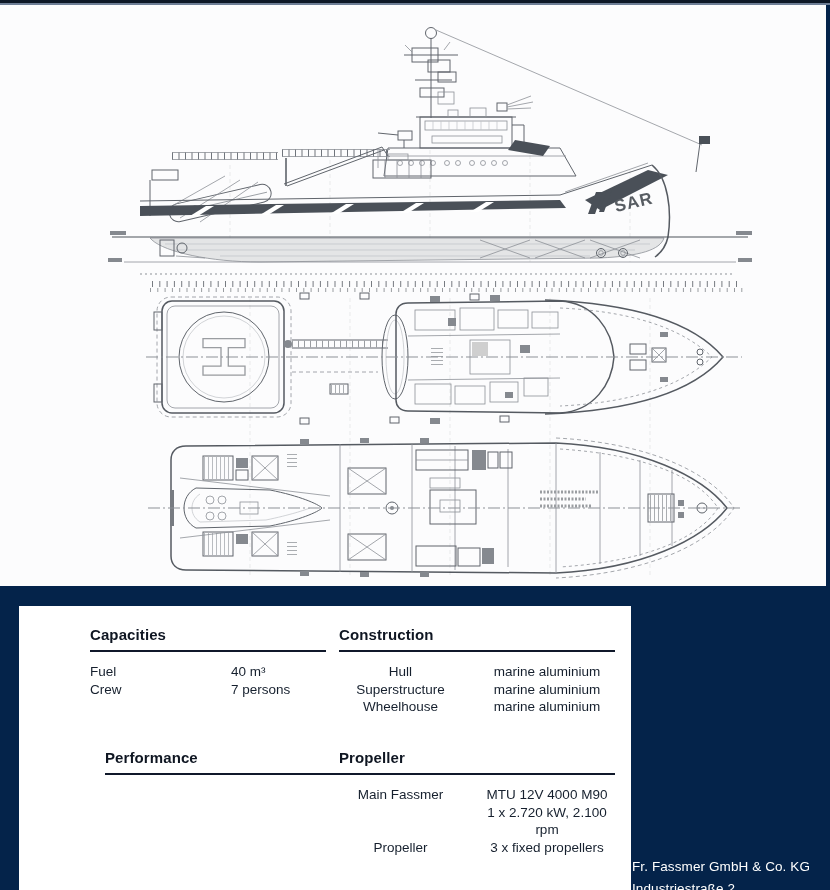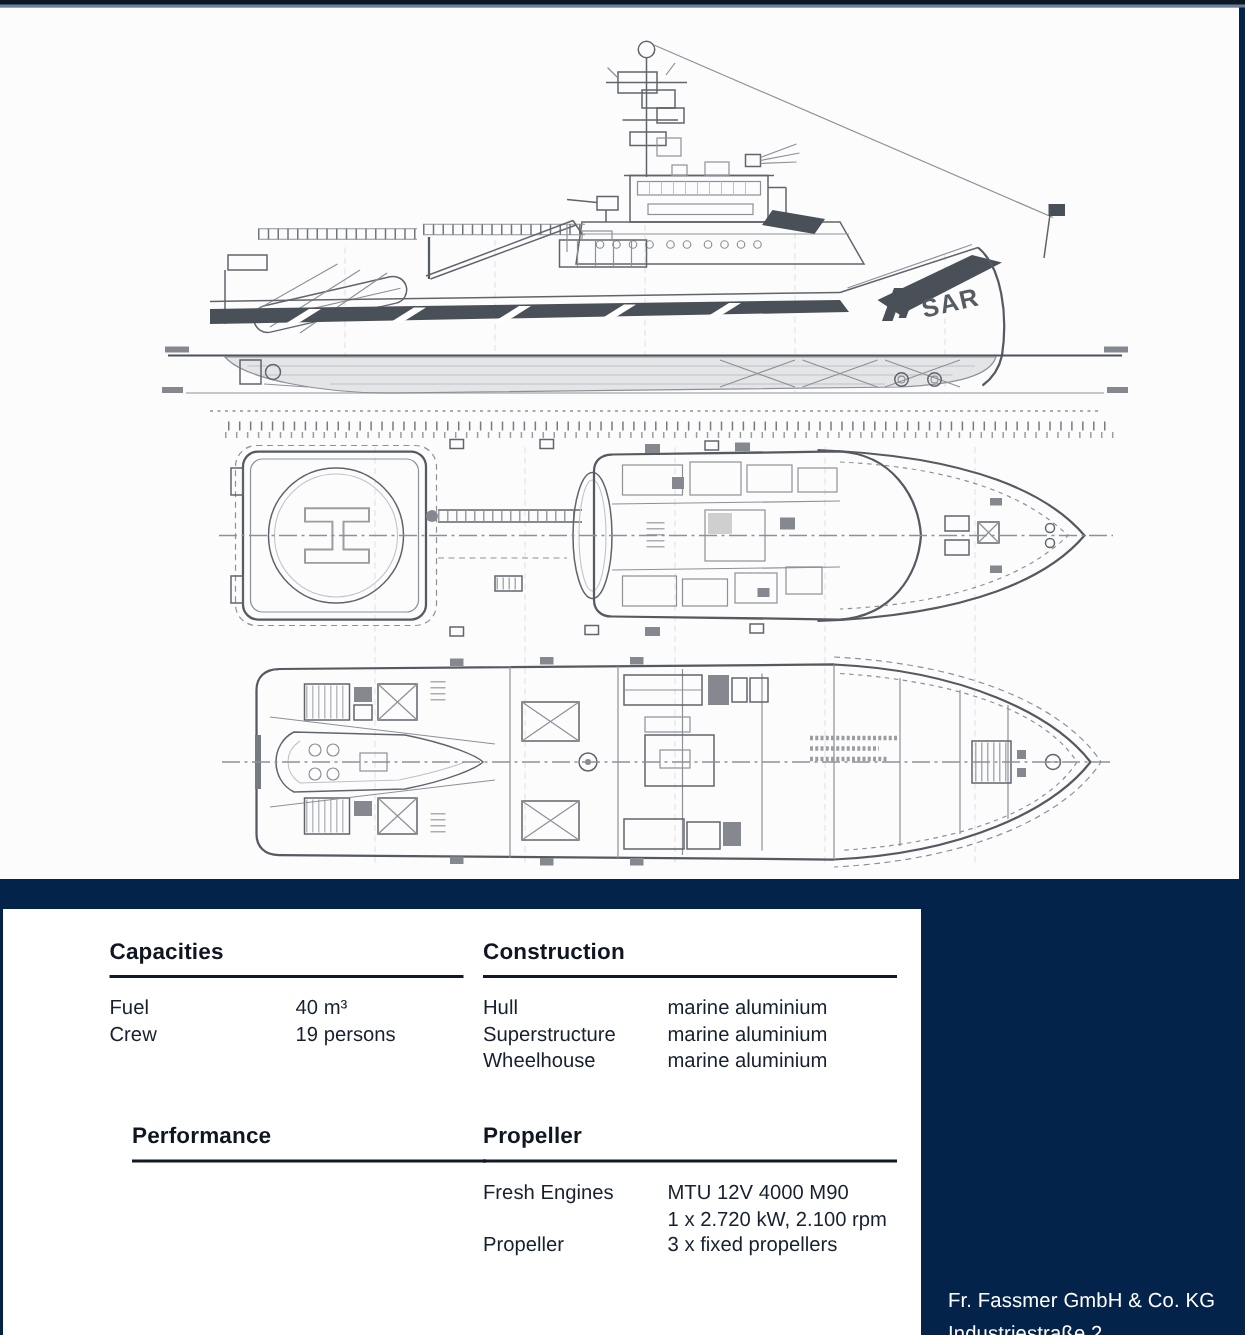--- a/index.html
+++ b/index.html
@@ -4,35 +4,35 @@
 <style>
   html,body{margin:0;padding:0;}
   body{
     width:830px;height:890px;position:relative;overflow:hidden;
     background:#04234a;
     font-family:"Liberation Sans","DejaVu Sans",sans-serif;
   }
   .topbar-dark{position:absolute;left:0;top:0;width:830px;height:3px;background:#0d1726;}
   .topbar-light{position:absolute;left:0;top:3px;width:830px;height:2px;background:#6e7e96;}
   .panel-drawing{position:absolute;left:0;top:5px;width:826px;height:581px;background:#fcfcfd;}
-  .panel-specs{position:absolute;left:2px;top:606px;width:612px;height:284px;background:#ffffff;}
+  .panel-specs{position:absolute;left:19px;top:606px;width:612px;height:284px;background:#ffffff;}
 
   
   .sec{position:absolute;color:#141c28;}
   .sec-capacities{left:71px;top:20px;width:236px;}
   .sec-construction{left:320px;top:20px;width:276px;}
   .sec-performance{left:71px;top:143px;width:236px;margin-left:15px;}
   .sec-propulsion{left:320px;top:143px;width:276px;}
   .sec h3{
     margin:0;padding:0 0 7px 0;font-size:15px;font-weight:700;color:#0f1622;
     border-bottom:2px solid #10182a;letter-spacing:.1px;
   }
   .sec-rows{margin-top:11px;}
-  .row{display:grid;grid-template-columns:124px auto;line-height:17.5px;}
-  .sec-construction .row,.sec-propulsion .row{grid-template-columns:123px auto;}
+  .row{display:grid;grid-template-columns:124px auto;line-height:17.5px;gap:17px;}
+  .sec-construction .row,.sec-propulsion .row{grid-template-columns:123px auto;text-align:center;}
   .row span{font-size:13.5px;color:#16202e;}
 
   .footer{
     position:absolute;left:632px;top:856px;color:#ffffff;
     font-size:13.5px;line-height:22px;letter-spacing:.1px;
   }
 
   
   svg{display:block;}
   .s1{stroke:#60656c;stroke-width:1;fill:none}
@@ -400,21 +400,21 @@
 
   <div class="sec sec-capacities">
     <h3>Capacities</h3>
     <div class="sec-rows">
       <div class="row">
         <span>Fuel</span>
         <span>40 m³</span>
       </div>
       <div class="row">
         <span>Crew</span>
-        <span>19 persons</span>
+        <span>7 persons</span>
       </div>
     </div>
   </div>
 
   <div class="sec sec-construction">
     <h3>Construction</h3>
     <div class="sec-rows">
       <div class="row">
         <span>Hull</span>
         <span>marine aluminium</span>
@@ -431,21 +431,21 @@
   </div>
 
   <div class="sec sec-performance">
     <h3>Performance</h3>
   </div>
 
   <div class="sec sec-propulsion">
     <h3>Propeller</h3>
     <div class="sec-rows">
       <div class="row">
-        <span>Fresh Engines</span>
+        <span>Main Fassmer</span>
         <span>MTU 12V 4000 M90</span>
       </div>
       <div class="row">
         <span></span>
         <span>1 x 2.720 kW, 2.100 rpm</span>
       </div>
       <div class="row">
         <span>Propeller</span>
         <span>3 x fixed propellers</span>
       </div>

